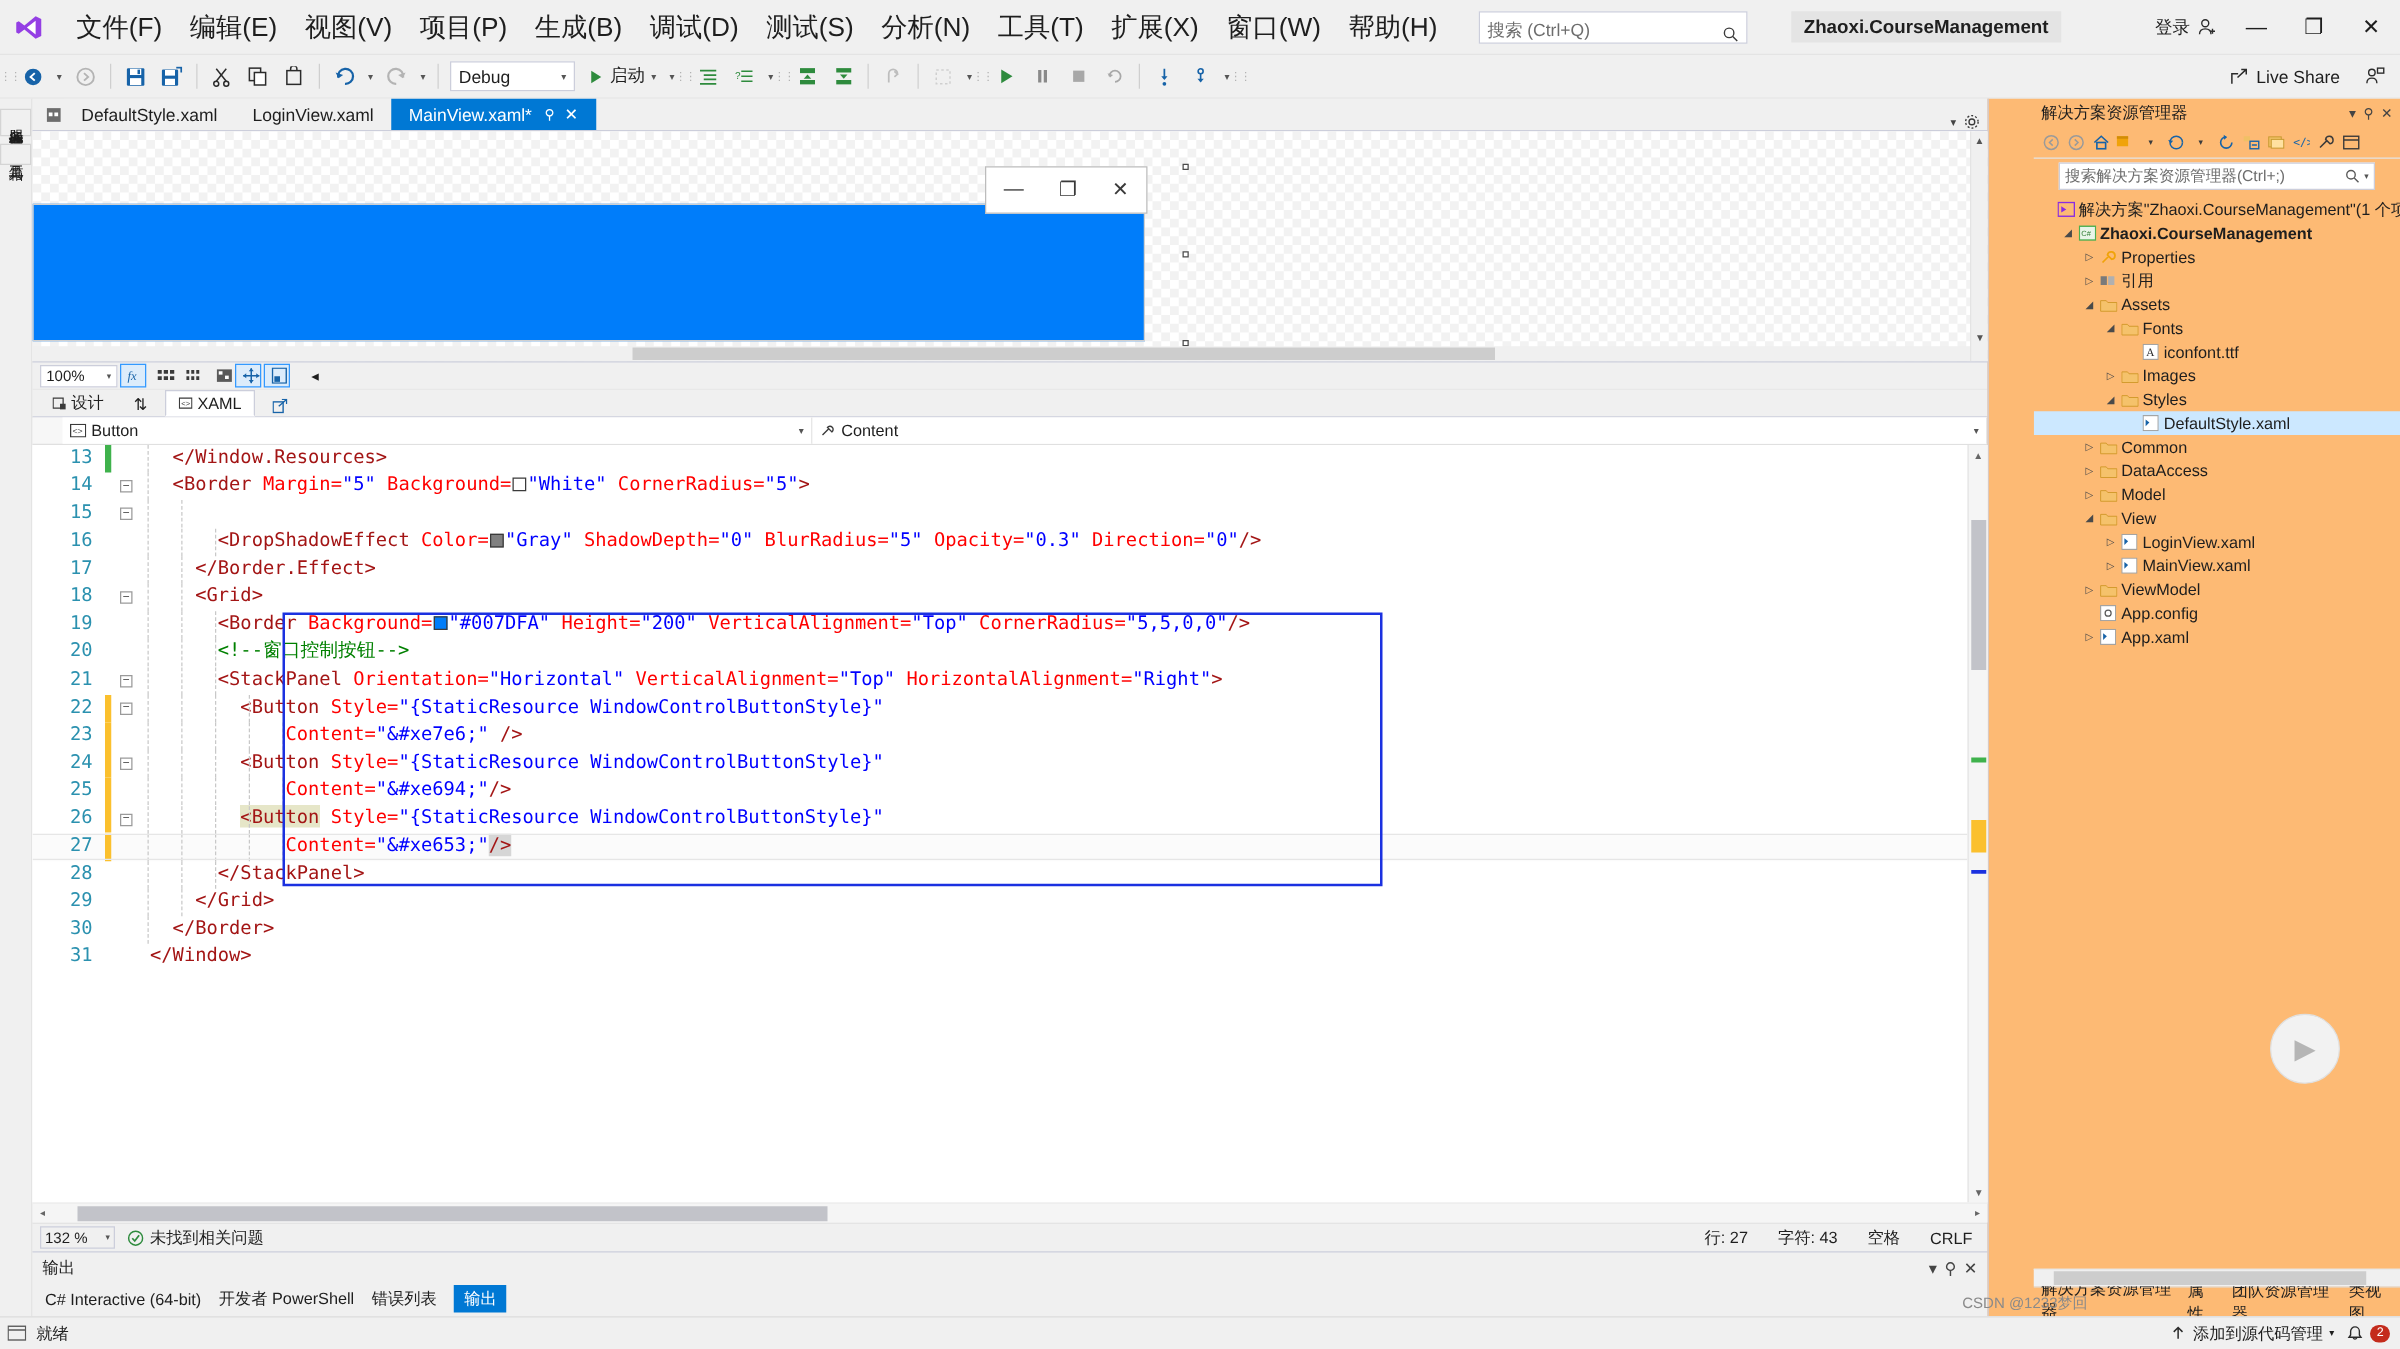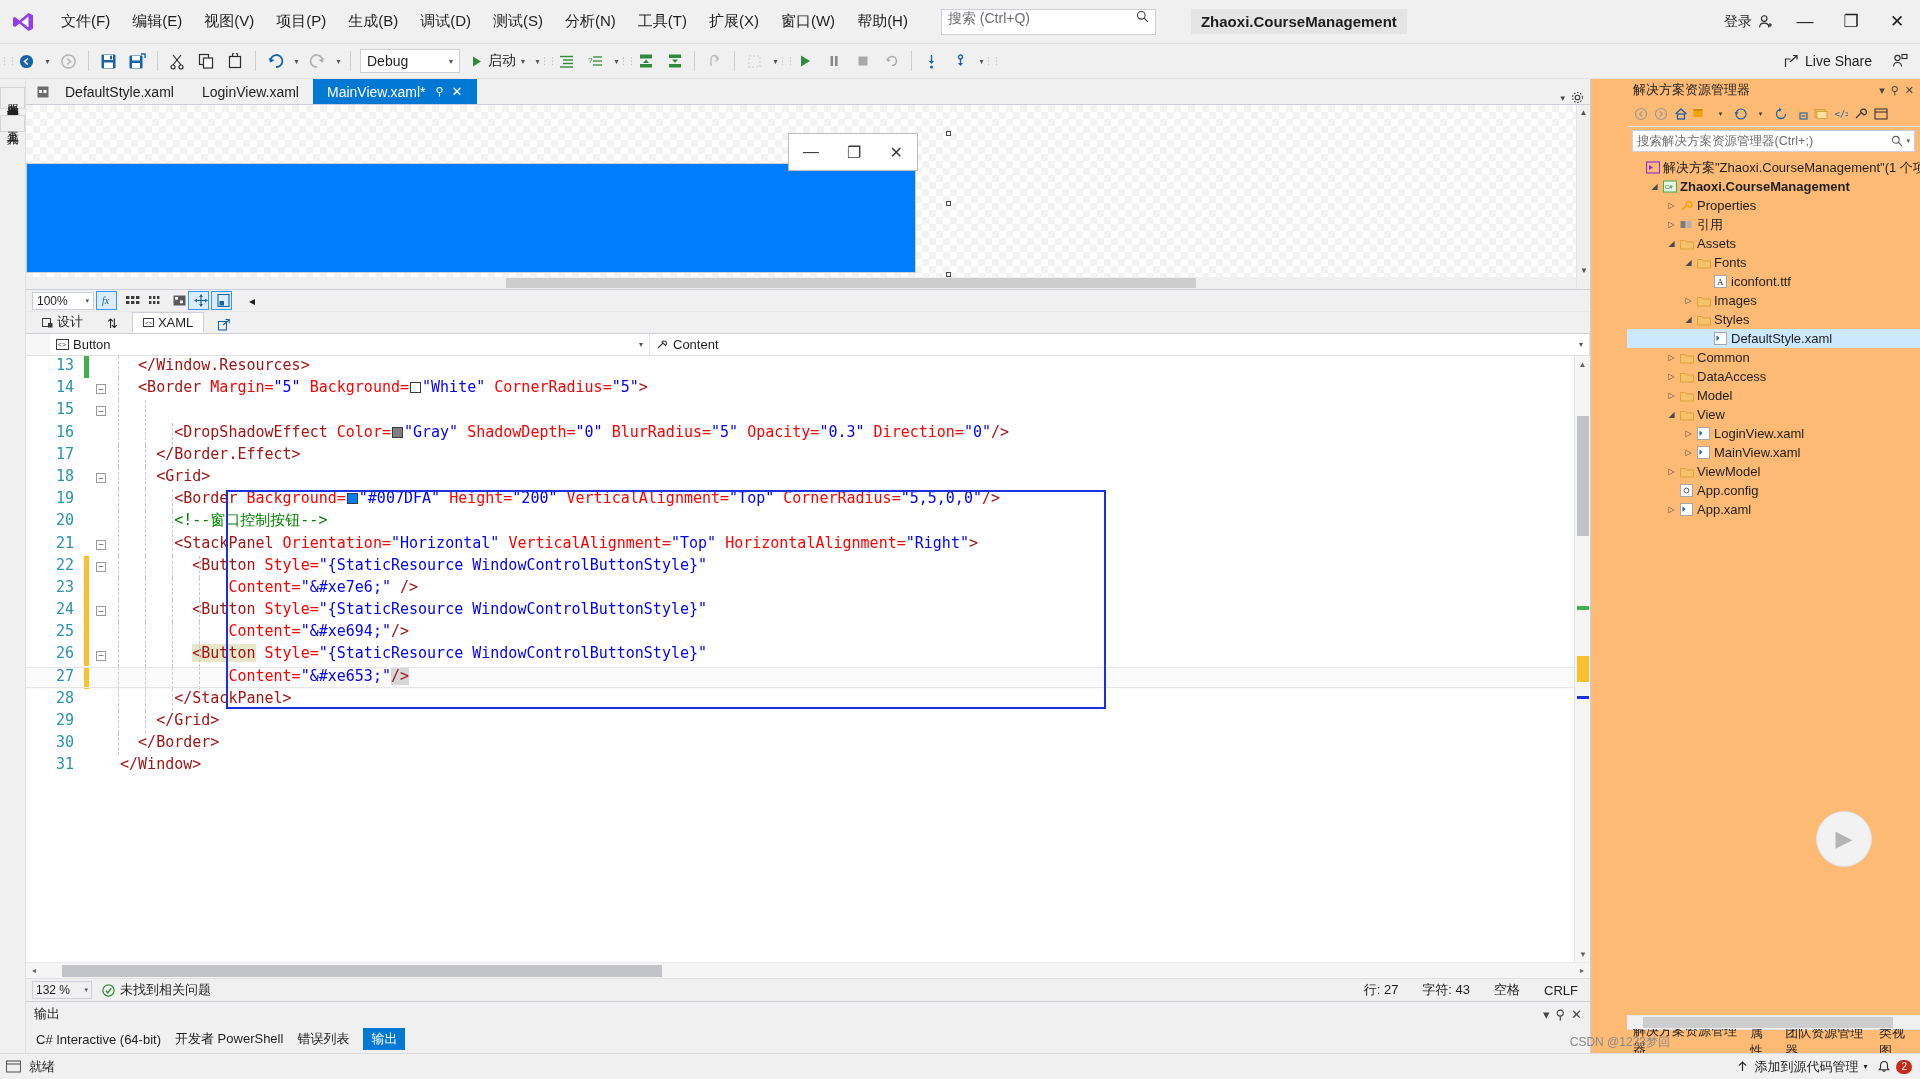--- a/index.html
+++ b/index.html
@@ -14,25 +14,25 @@
 
   
   .titlebar {
     height:44px; display:flex; align-items:center;
     background:#f0f0f0; border-bottom:1px solid #e4e4e4;
     padding-left:8px; flex:0 0 44px;
   }
   .vs-logo { width:30px; height:30px; display:flex; align-items:center; justify-content:center; }
   .menubar { display:flex; align-items:center; margin-left:12px; }
   .menu-item {
-    padding:6px 11px; font-size:15px; color:#1e1e1e; cursor:default; white-space:nowrap;
+    padding:6px 11px; font-size:21px; color:#1e1e1e; cursor:default; white-space:nowrap;
   }
   .tb-search {
     margin-left:22px; width:215px; height:26px; background:#fff;
-    border:1px solid #cccedb; display:flex; align-items:flex-start;
+    border:1px solid #cccedb; display:flex; align-items:flex-end;
     padding:0 6px; font-size:14px; color:#6d6d6d;
   }
   .tb-search .ph { flex:1; }
   .title-proj {
     margin-left:35px; font-size:15px; font-weight:bold; color:#1e1e1e;
     background:#e4e4e4; padding:4px 10px;
   }
   .tb-right { margin-left:auto; display:flex; align-items:center; }
   .signin { display:flex; align-items:center; gap:6px; font-size:14px; padding:4px 8px; }
   .wbtn { width:46px; height:44px; display:flex; align-items:center; justify-content:center; font-size:17px; color:#1e1e1e; }
@@ -201,21 +201,21 @@
   .right-panel {
     width:330px; flex:0 0 330px; background:#fdba74; border-left:1px solid #cccedb;
     display:flex; flex-direction:column;padding-left:36px;
   }
   .rp-title { height:22px; display:flex; align-items:center; font-size:13px; padding:0 6px; }
   .rp-title .rt { flex:1; }
   .rp-title .ic { margin-left:6px; font-size:11px; color:#444; }
   .rp-toolbar { height:26px; display:flex; align-items:center; gap:1px; padding:0 4px; border-bottom:1px solid #e4e4e4; }
   .rtb { width:19px; height:20px; display:flex; align-items:center; justify-content:center; font-size:12px; color:#3b3b3b; }
   .rp-search {
-    height:22px; margin:3px 5px; background:#fff; border:1px solid #cccedb;
+    height:22px; margin:3px 20px; background:#fff; border:1px solid #cccedb;
     display:flex; align-items:center; padding:0 4px; font-size:12.5px; color:#6d6d6d;
   }
   .rp-search .sp { flex:1; }
   .tree { flex:1; overflow:hidden; padding-top:3px; font-size:13px; }
   .tnode { display:flex; align-items:center; height:19px; white-space:nowrap; }
   .tnode.sel { background:#cce8ff; }
   .tw { width:13px; flex:0 0 13px; display:flex; align-items:center; justify-content:center; font-size:8px; color:#4a4a4a; }
   .ticon { width:17px; flex:0 0 17px; display:flex; align-items:center; justify-content:center; }
   .tlabel { padding-left:2px; }
   .rp-hsb { height:14px; background:#f0f0f0; position:relative; border-top:1px solid #e8e8e8; }

